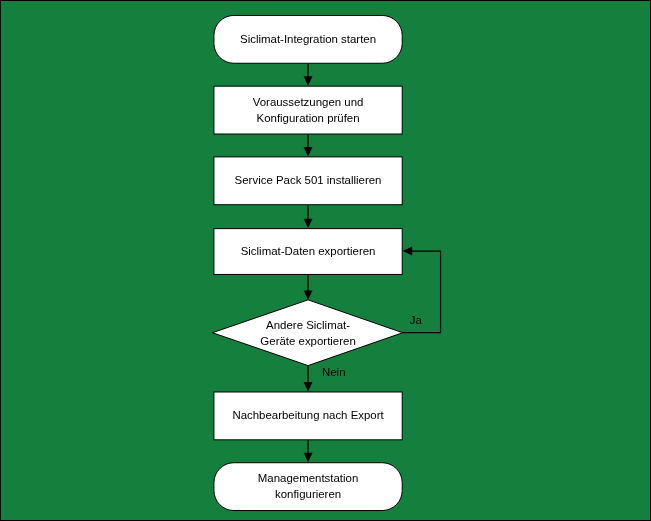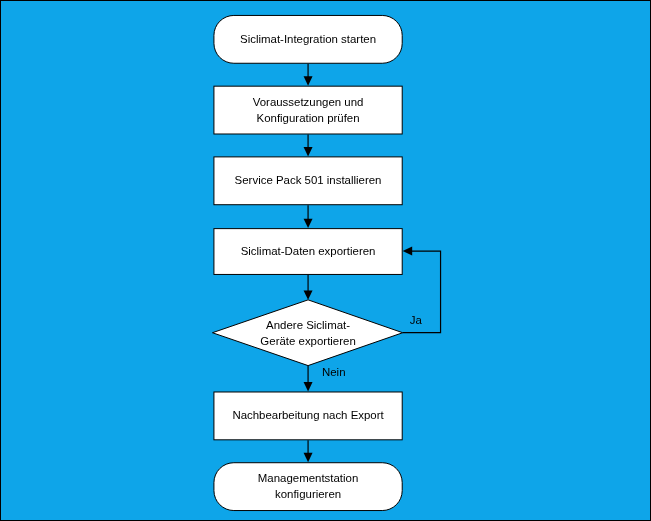--- a/index.html
+++ b/index.html
@@ -7,21 +7,21 @@
     padding: 0;
     background: #ffffff;
   }
   body {
     font-family: "Liberation Sans", sans-serif;
   }
   #page {
     position: relative;
     width: 651px;
     height: 521px;
-    background: #0ea5e9;
+    background: #15803d;
     border: 1px solid #000000;
     box-sizing: border-box;
     overflow: hidden;
     text-decoration: underline;
   }
   #flow-svg {
     position: absolute;
     left: 0;
     top: 0;
   }

